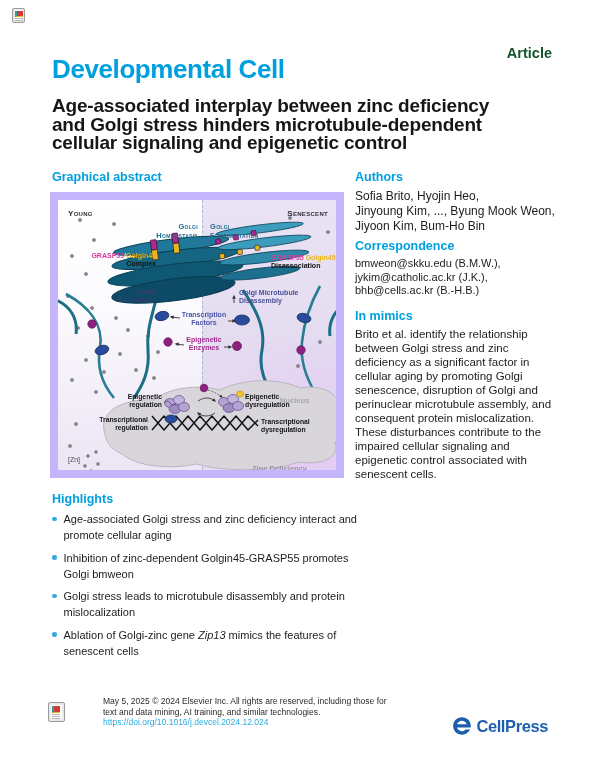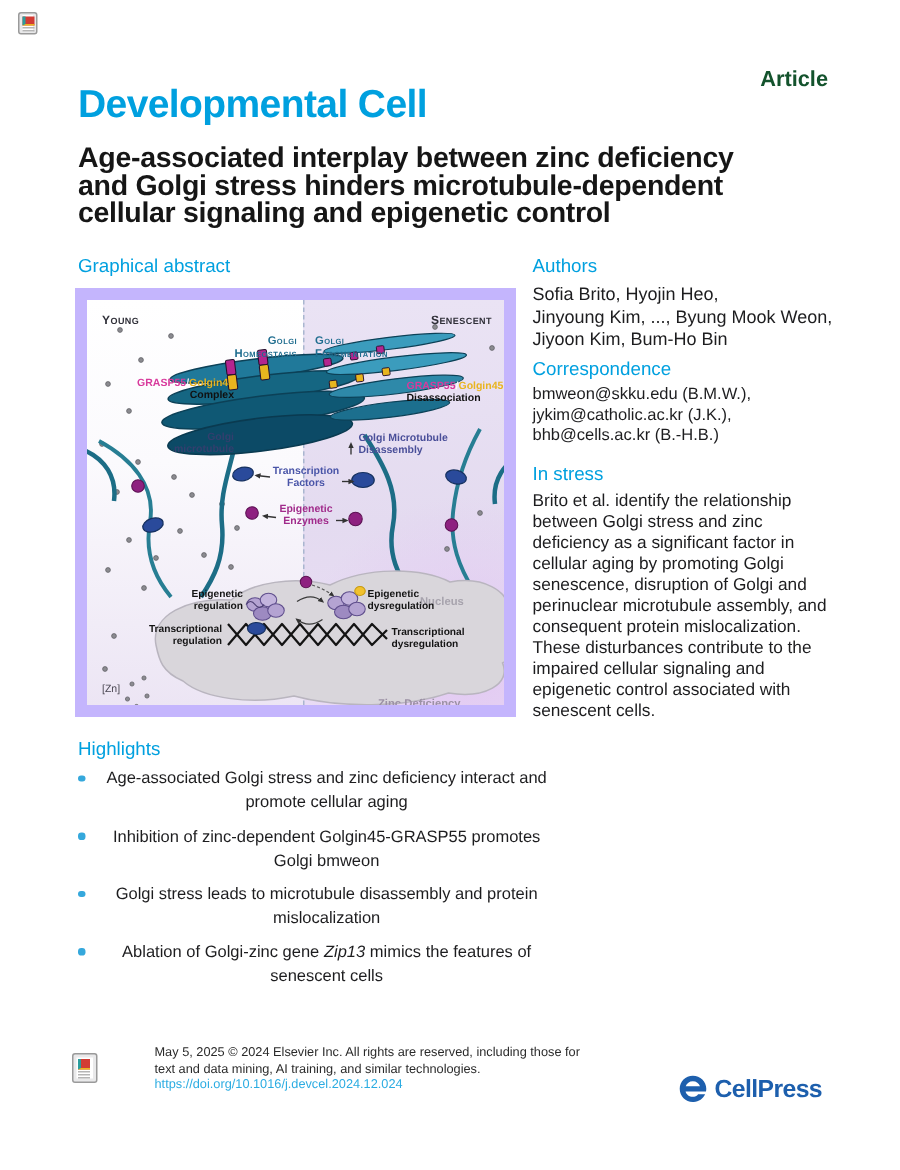--- a/index.html
+++ b/index.html
@@ -5,36 +5,36 @@
   html,body{margin:0;padding:0;background:#ffffff;}
   body{width:600px;height:780px;position:relative;font-family:"Liberation Sans",sans-serif;color:#1d1d1f;overflow:hidden;}
   .abs{position:absolute;}
 
   
   .article-label{top:45px;right:48px;font-size:14.5px;font-weight:bold;color:#14532d;}
   .journal-title{top:54px;left:52px;font-size:26px;font-weight:bold;color:#00a0df;letter-spacing:-0.4px;}
   .paper-title{top:97px;left:52px;font-size:19px;font-weight:bold;line-height:18.5px;color:#161616;letter-spacing:-0.2px;}
 
   
-  .sec-heading{font-size:12.5px;font-weight:normal;color:#00a0df;}
+  .sec-heading{font-size:12.5px;font-weight:bold;color:#00a0df;}
   .h-ga{top:170px;left:52px;}
   .h-authors{top:170px;left:355px;}
   .h-corr{top:239px;left:355px;}
   .h-brief{top:309px;left:355px;}
   .h-high{top:492px;left:52px;}
 
   
   .authors-block{top:189px;left:355px;font-size:12px;line-height:15px;color:#1d1d1f;}
   .corr-block{top:257px;left:355px;font-size:11px;line-height:13.5px;color:#1d1d1f;}
   .brief-block{top:327px;left:355px;width:205px;font-size:11.5px;line-height:14px;color:#1d1d1f;}
   .nowrap{white-space:nowrap;}
 
   
   .hl-list{top:511px;left:52px;}
-  .hl-item{display:flex;gap:7px;margin-bottom:6.5px;width:320px;font-size:11px;line-height:16px;color:#1d1d1f;text-align:center;}
+  .hl-item{display:flex;gap:7px;margin-bottom:6.5px;width:320px;font-size:11px;line-height:16px;color:#1d1d1f;}
   .hl-bullet{width:4.5px;height:4.5px;border-radius:50%;background:#35a8dc;margin-top:5.5px;flex:none;}
   .it{font-style:italic;}
 
   
   .figure{top:192px;left:50px;width:294px;height:286px;border:8px solid #c4b5fd;box-sizing:border-box;background:#fff;}
   .fig-content{position:absolute;inset:0;overflow:hidden;}
   .fig-left{position:absolute;left:0;top:0;width:144px;height:100%;
     background:linear-gradient(180deg,#ffffff 0%,#fbfafd 40%,#ece5f4 100%);}
   .fig-right{position:absolute;left:144px;top:0;right:0;height:100%;
     background:radial-gradient(circle at 82% 90%, #e2c9f2 0%, rgba(226,201,242,0) 42%),
@@ -91,21 +91,21 @@
 
 <div class="abs paper-title">
   <div>Age-associated interplay between zinc deficiency</div>
   <div>and Golgi stress hinders microtubule-dependent</div>
   <div>cellular signaling and epigenetic control</div>
 </div>
 
 <div class="abs sec-heading h-ga">Graphical abstract</div>
 <div class="abs sec-heading h-authors">Authors</div>
 <div class="abs sec-heading h-corr">Correspondence</div>
-<div class="abs sec-heading h-brief">In stress</div>
+<div class="abs sec-heading h-brief">In mimics</div>
 <div class="abs sec-heading h-high">Highlights</div>
 
 <div class="abs authors-block">
   <div class="nowrap">Sofia Brito, Hyojin Heo,</div>
   <div class="nowrap">Jinyoung Kim, ..., Byung Mook Weon,</div>
   <div class="nowrap">Jiyoon Kim, Bum-Ho Bin</div>
 </div>
 
 <div class="abs corr-block">
   <div class="nowrap">bmweon@skku.edu (B.M.W.),</div>

